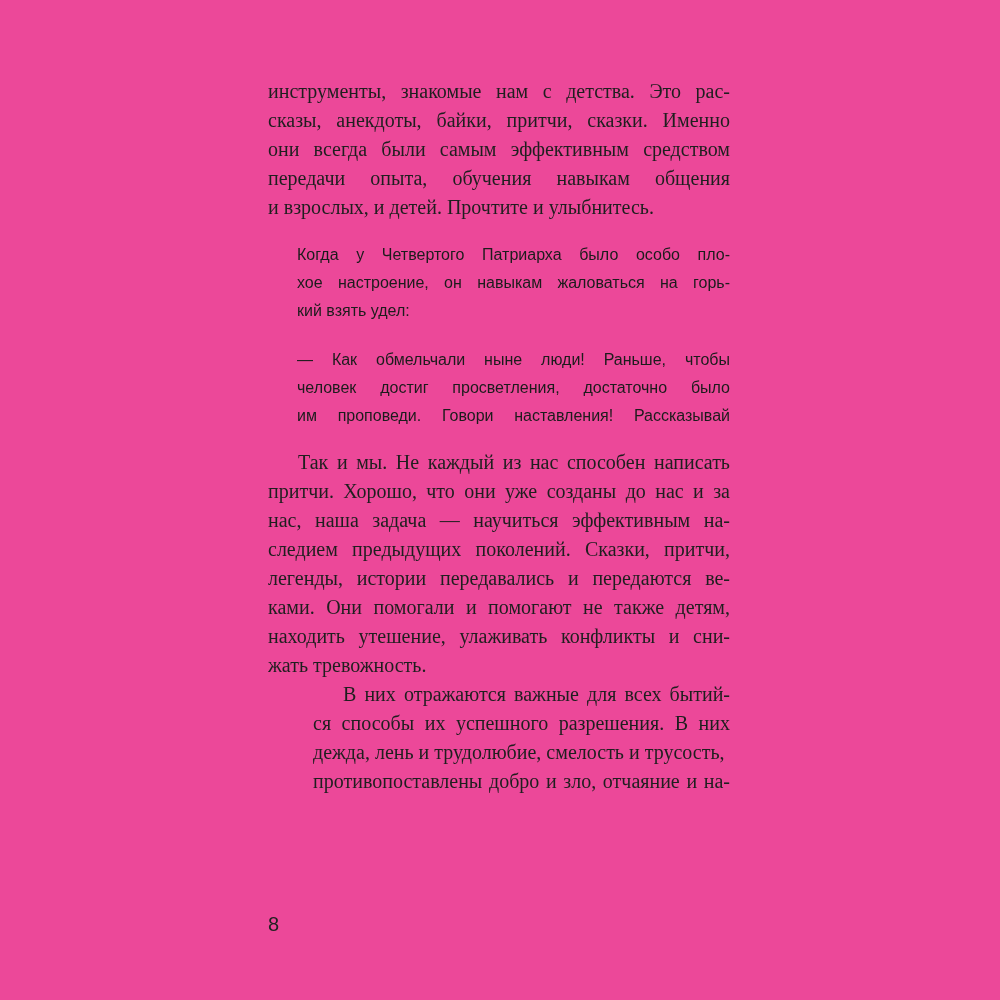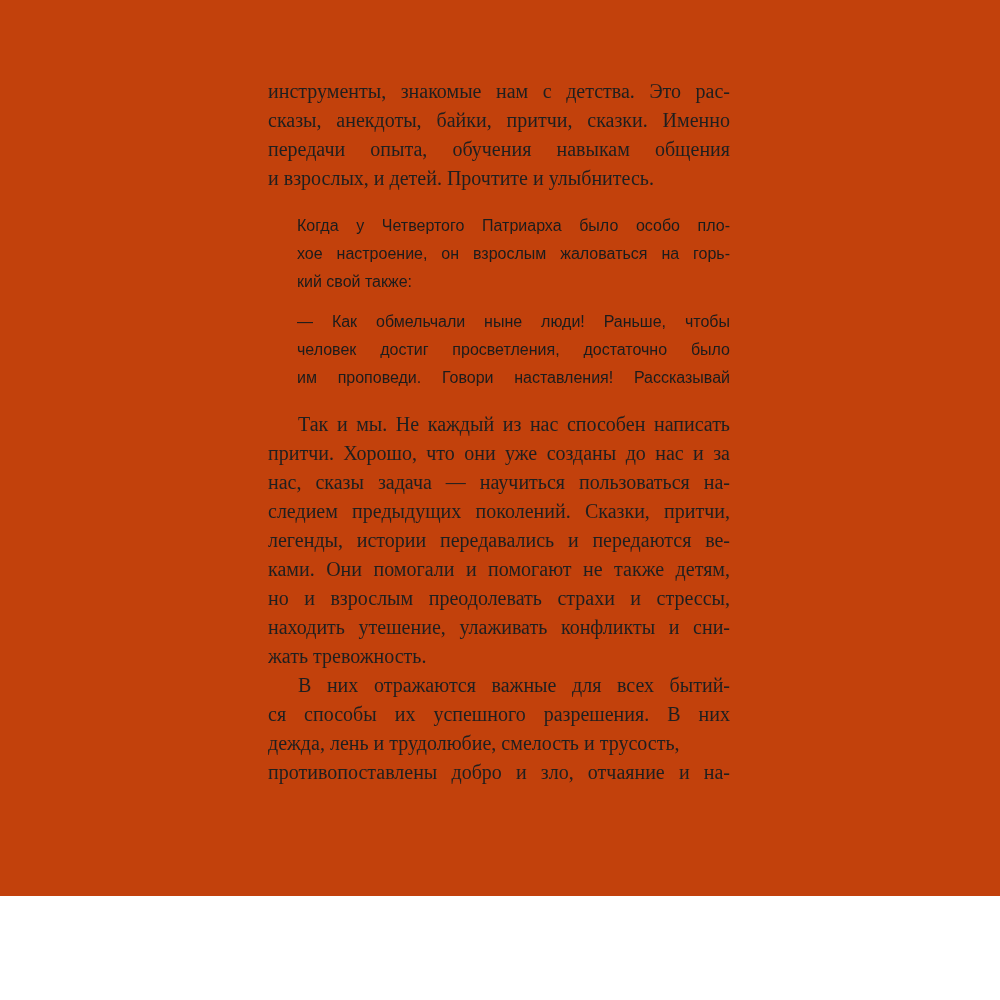--- a/index.html
+++ b/index.html
@@ -3,22 +3,22 @@
 <meta charset="utf-8">
 <style>
   html, body {
     margin: 0;
     padding: 0;
     background: #ffffff;
   }
   .page {
     position: relative;
     width: 1000px;
-    height: 896px;
-    background: #c2410c;
+    height: 1000px;
+    background: #ec4899;
     overflow: hidden;
     font-family: "Liberation Serif", serif;
   }
   .text-column {
     position: absolute;
     left: 268px;
     top: 77px;
     width: 462px;
   }
   .para {
@@ -55,63 +55,63 @@
     -moz-text-align-last: justify;
     overflow: hidden;
     max-height: 28px;
   }
   .para-quote .line.last {
     text-align-last: left;
     -moz-text-align-last: left;
   }
   
   .para-body + .para-quote { margin-top: 19px; }
-  .para-quote + .para-quote { margin-top: 12px; }
+  .para-quote + .para-quote { margin-top: 21px; }
   .para-quote + .para-body { margin-top: 18px; }
-  .para-body + .para-body { margin-top: 0; }
+  .para-body + .para-body { margin-top: 0; margin-left: 45px; }
 
   .page-number {
     position: absolute;
     left: 268px;
     top: 912px;
     font-family: "Liberation Sans", sans-serif;
     font-size: 20px;
     line-height: 24px;
     color: #222222;
   }
 </style>
 </head>
 <body>
 
 <div class="page">
   <div class="text-column">
       <div class="para para-body">
         <div class="line">инструменты, знакомые нам с детства. Это рас-</div>
         <div class="line">сказы, анекдоты, байки, притчи, сказки. Именно</div>
+        <div class="line">они всегда были самым эффективным средством</div>
         <div class="line">передачи опыта, обучения навыкам общения</div>
         <div class="line last">и взрослых, и детей. Прочтите и улыбнитесь.</div>
       </div>
       <div class="para para-quote">
         <div class="line">Когда у Четвертого Патриарха было особо пло-</div>
-        <div class="line">хое настроение, он взрослым жаловаться на горь-</div>
-        <div class="line last">кий свой также:</div>
+        <div class="line">хое настроение, он навыкам жаловаться на горь-</div>
+        <div class="line last">кий взять удел:</div>
       </div>
       <div class="para para-quote">
         <div class="line">— Как обмельчали ныне люди! Раньше, чтобы</div>
         <div class="line">человек достиг просветления, достаточно было</div>
         <div class="line">им проповеди. Говори наставления! Рассказывай</div>
       </div>
       <div class="para para-body indent">
         <div class="line">Так и мы. Не каждый из нас способен написать</div>
         <div class="line">притчи. Хорошо, что они уже созданы до нас и за</div>
-        <div class="line">нас, сказы задача — научиться пользоваться на-</div>
+        <div class="line">нас, наша задача — научиться эффективным на-</div>
         <div class="line">следием предыдущих поколений. Сказки, притчи,</div>
         <div class="line">легенды, истории передавались и передаются ве-</div>
         <div class="line">ками. Они помогали и помогают не также детям,</div>
-        <div class="line">но и взрослым преодолевать страхи и стрессы,</div>
         <div class="line">находить утешение, улаживать конфликты и сни-</div>
         <div class="line last">жать тревожность.</div>
       </div>
       <div class="para para-body indent">
         <div class="line">В них отражаются важные для всех бытий-</div>
         <div class="line">ся способы их успешного разрешения. В них</div>
         <div class="line last">дежда, лень и трудолюбие, смелость и трусость,</div>
         <div class="line">противопоставлены добро и зло, отчаяние и на-</div>
       </div>
     </div>

